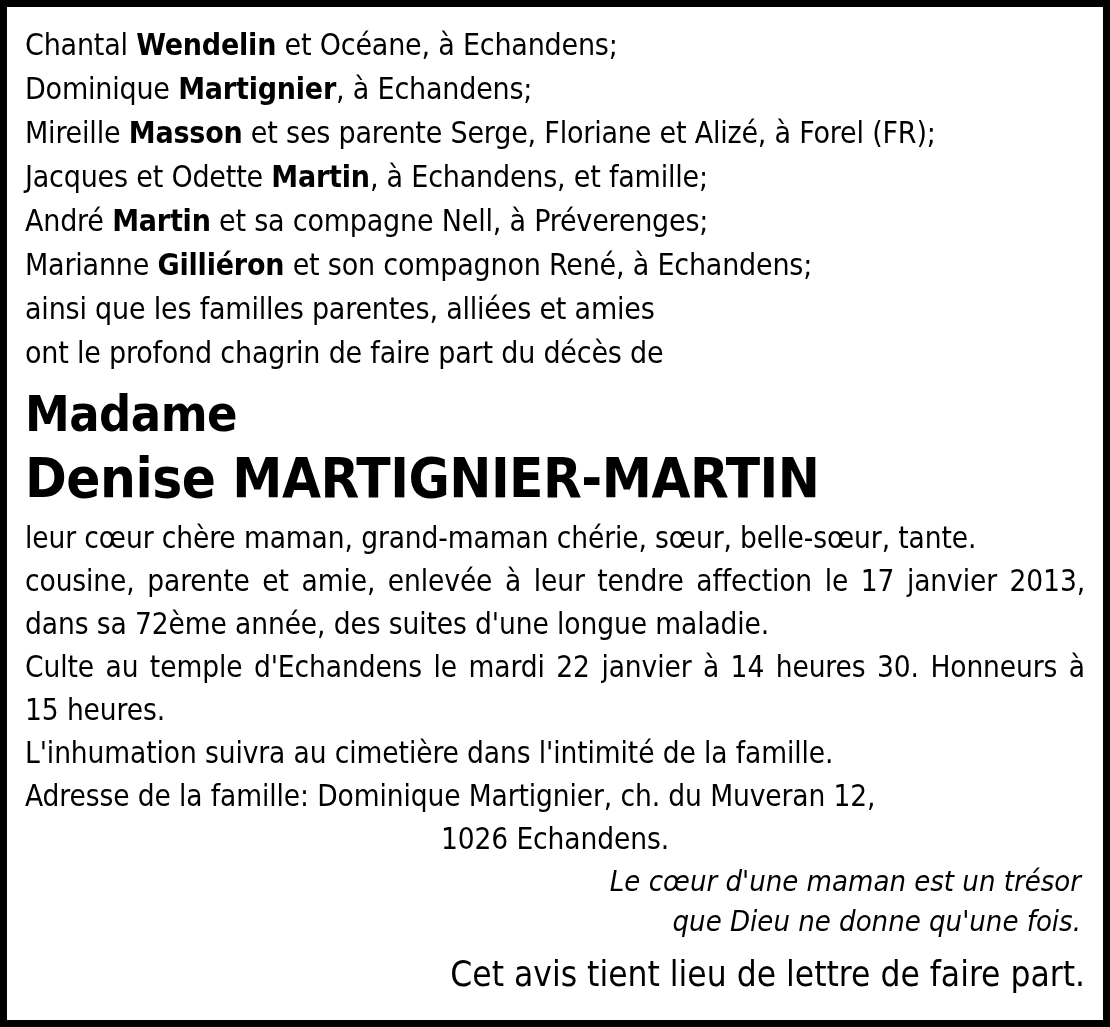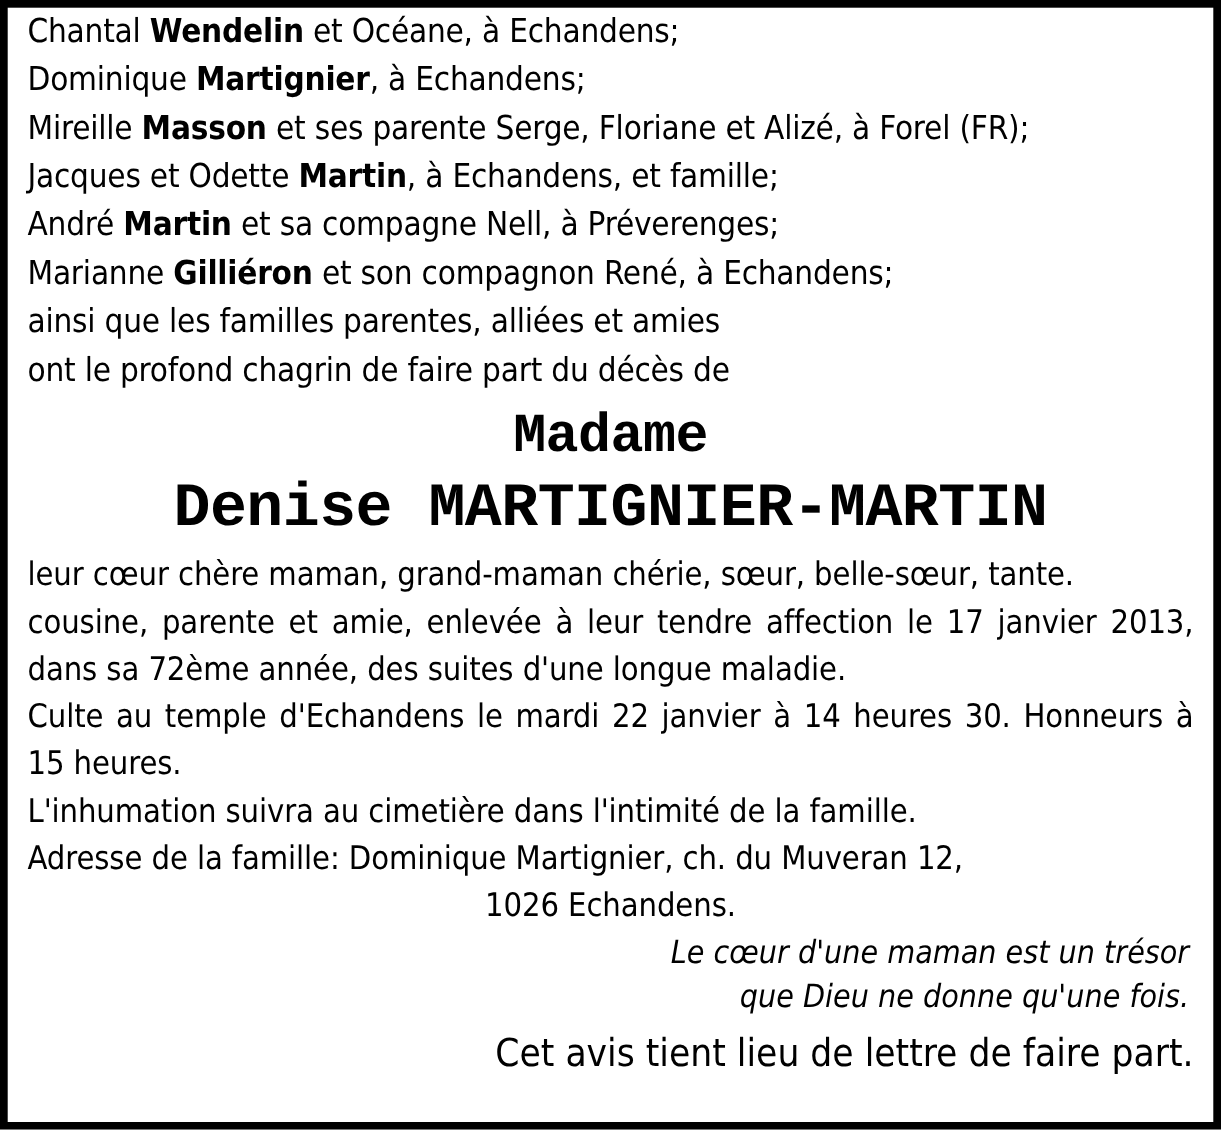--- a/index.html
+++ b/index.html
@@ -12,39 +12,38 @@
     height: 1027px;
     font-family: "DejaVu Sans Condensed", "DejaVu Sans", sans-serif;
     color: #000000;
     overflow: hidden;
   }
   .notice {
     box-sizing: border-box;
     width: 1110px;
     height: 1027px;
     border: 7px solid #000000;
-    padding: 0 18px 10px 18px;
+    padding: 16px 18px 10px 18px;
     background: #ffffff;
   }
   .survivors {
     font-size: 30px;
     line-height: 44px;
     letter-spacing: -0.2px;
     white-space: nowrap;
   }
   .survivors .line {
     display: block;
   }
   .survivors b {
     font-weight: bold;
   }
   .title-block {
-    text-align: center;
+    text-align: left;
     margin-top: 10px;
-    font-family: Liberation Mono, monospace;
   }
   .madame {
     font-size: 50px;
     font-weight: bold;
     line-height: 58px;
     letter-spacing: -0.5px;
   }
   .deceased-name {
     font-size: 56px;
     font-weight: bold;

